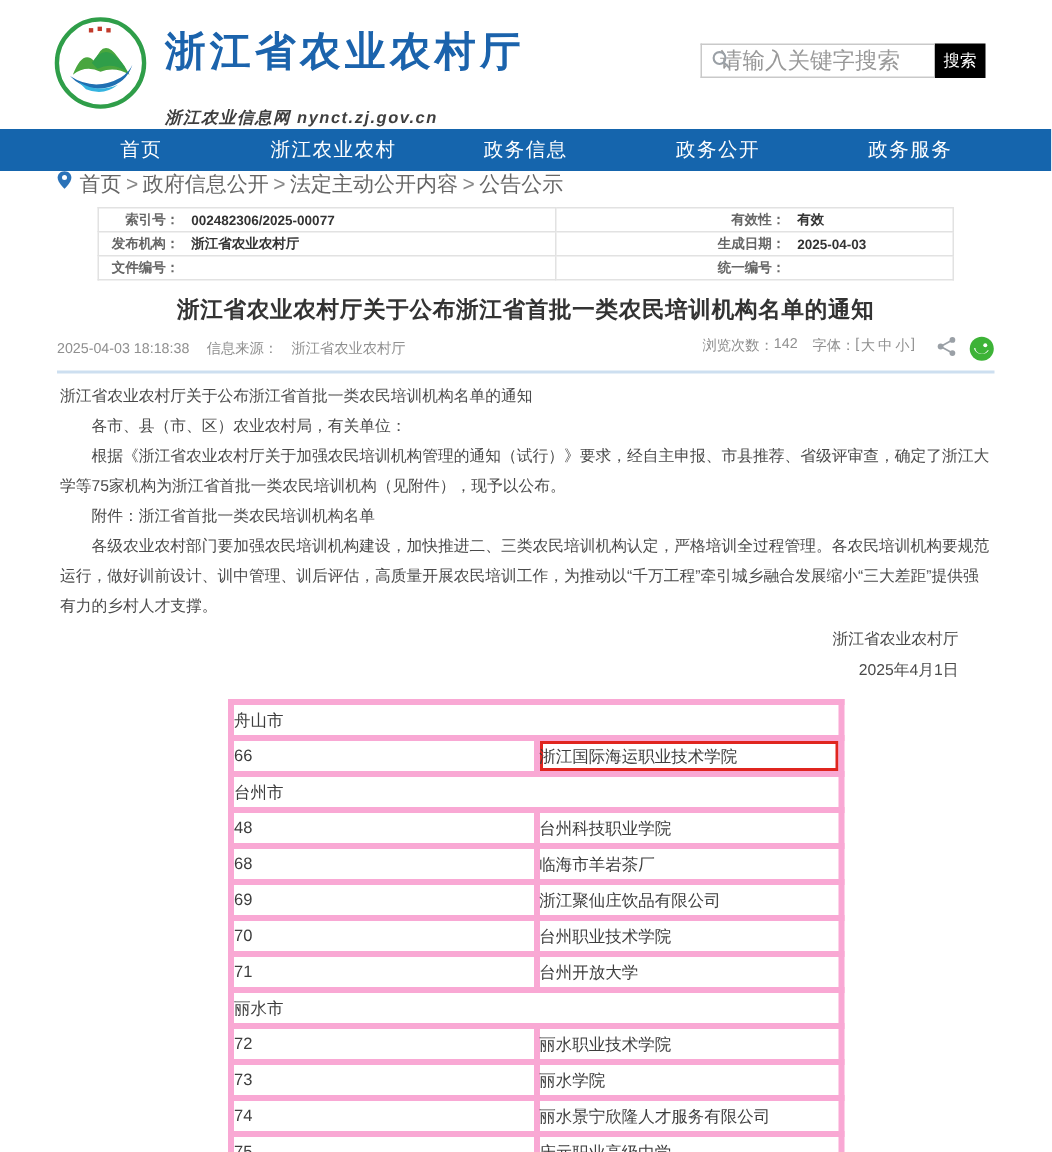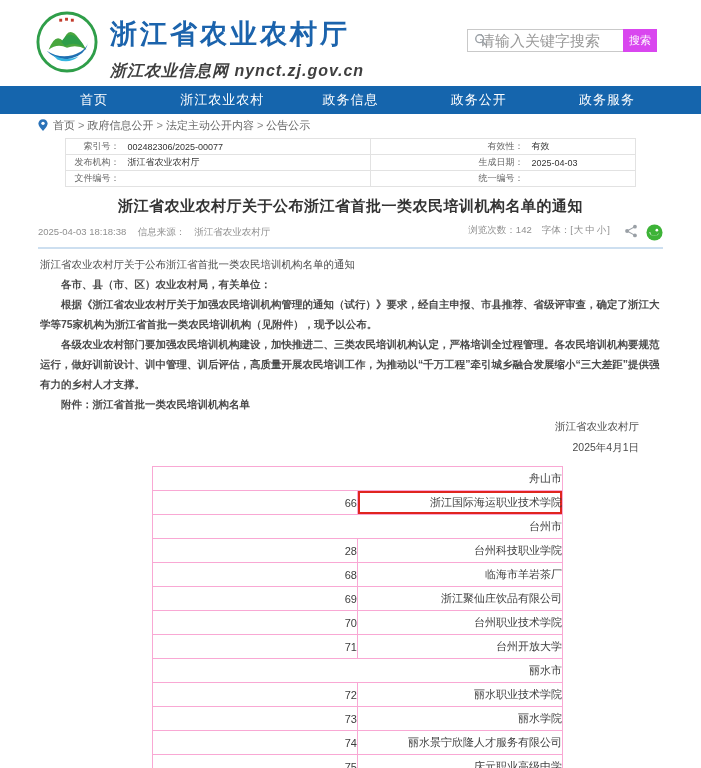--- a/index.html
+++ b/index.html
@@ -5,64 +5,64 @@
   * { box-sizing: border-box; margin: 0; padding: 0; }
   html, body { background: #fff; }
   body { font-family: "Liberation Sans", "DejaVu Sans", sans-serif; }
   .page { position: relative; width: 701px; height: 768px; background: #fff; overflow: hidden; }
 
   
   .header { position: relative; height: 86px; background: #fff; }
   .logo { position: absolute; left: 36px; top: 11px; width: 62px; height: 62px; }
   .brand { position: absolute; left: 110px; top: 16px; }
   .site-title { font-size: 27px; font-weight: bold; color: #1b63ac; letter-spacing: 3px; }
-  .site-subtitle { margin-top: 9px; font-size: 16px; font-style: italic; font-weight: bold; color: #3f3f3f; letter-spacing: 1px; }
+  .site-subtitle { margin-top: 19px; font-size: 11px; font-style: italic; font-weight: bold; color: #3f3f3f; letter-spacing: 1px; }
   .search-wrap { position: absolute; right: 44px; top: 29px; display: flex; height: 23px; }
   .search-box { position: relative; display: flex; }
   .search-input { width: 156px; height: 23px; border: 1px solid #c9c9c9; border-right: none; padding: 0 4px 0 12px; font-size: 15px; color: #666; outline: none; font-family: inherit; }
   .search-input::placeholder { color: #999; }
   .search-icon { position: absolute; left: 7px; top: 4px; width: 14px; height: 14px; }
-  .search-btn { width: 34px; height: 23px; background: #d946ef; color: #fff; border: none; font-size: 11px; cursor: pointer; font-family: inherit; }
+  .search-btn { width: 34px; height: 23px; background: #000000; color: #fff; border: none; font-size: 11px; cursor: pointer; font-family: inherit; }
 
   
   .nav { display: flex; height: 28px; background: #1565ad; padding: 0 30px; }
   .nav-item { flex: 1; display: flex; align-items: center; justify-content: center; color: #fff; font-size: 13px; letter-spacing: 1px; cursor: pointer; }
 
   
-  .breadcrumb { display: flex; align-items: center; height: 22px; padding-left: 38px; font-size: 11px; color: #666; }
+  .breadcrumb { display: flex; align-items: flex-start; height: 22px; padding-left: 38px; font-size: 14px; color: #666; }
   .pin-icon { width: 10px; height: 12px; margin-right: 5px; }
   .crumb { cursor: pointer; }
   .crumb-sep { margin: 0 3px; color: #888; }
 
   
-  .meta-table { margin: 2px 0 0 65px; width: 570px; border-collapse: collapse; font-size: 9px; table-layout: fixed; }
+  .meta-table { margin: 2px 0 0 65px; width: 570px; border-collapse: collapse; font-size: 9px; table-layout: fixed; font-weight: bold; }
   .meta-table td { border: 1px solid #e2e2e2; height: 16px; padding: 0 4px; }
   .meta-table td.lbl { text-align: right; color: #666; border-right: none; }
   .meta-table td.val { text-align: left; color: #333; border-left: none; }
   .c1 { width: 58px; } .c2 { width: 247px; } .c3 { width: 157px; margin-top: 32px; } .c4 { width: 108px; }
 
   
   .article-title { margin-top: 10px; text-align: center; font-size: 15px; font-weight: bold; color: #333; letter-spacing: 0.5px; }
   .info-row { display: flex; justify-content: space-between; align-items: center; margin: 8px 38px 0; font-size: 9.5px; color: #8f8f8f; }
   .info-left span { margin-right: 9px; }
   .info-right { display: flex; align-items: flex-start; }
   .info-right .piece { margin-left: 10px; }
   .font-opt { cursor: pointer; margin: 0 1px; }
   .share-icon { width: 14px; height: 14px; margin-left: 14px; cursor: pointer; }
   .wechat-icon { width: 17px; height: 17px; margin-left: 8px; cursor: pointer; }
   .divider { height: 2px; background: #cddff0; margin: 6px 38px 0; }
 
   .body-text { margin: 5px 40px 0; font-size: 10.5px; color: #4a4a4a; line-height: 20px; }
   .para { margin: 0; }
-  .para.indent { text-indent: 2em; font-weight: bold; }
+  .para.indent { text-indent: 2em; }
   .signature { margin: 2px 62px 0 0; text-align: right; font-size: 10.5px; color: #4a4a4a; line-height: 21px; }
 
   
   .att-table { margin: 8px 0 0 152px; width: 411px; border-collapse: collapse; font-size: 11px; color: #3d3d3d; table-layout: fixed; }
-  .att-table td { border: 1px solid #f9a8d4; height: 24px; text-align: right; padding: 0; }
+  .att-table td { border: 4px solid #f9a8d4; height: 24px; text-align: left; padding: 0; }
   .att-table td.no-cell { width: 122px; }
   .att-table td.hl { box-shadow: inset 0 0 0 2px #e0251f; }
 </style>
 </head>
 <body>
 
 <div class="page">
 
   <div class="header">
     <svg class="logo" viewBox="0 0 64 64">
@@ -156,42 +156,42 @@
         <circle cx="11.5" cy="6.5" r="1.4" fill="#ffffff"></circle>
       </svg>
     </div>
   </div>
   <div class="divider"></div>
 
   <div class="body-text" id="body-paras">
       <p class="para">浙江省农业农村厅关于公布浙江省首批一类农民培训机构名单的通知</p>
       <p class="para indent">各市、县（市、区）农业农村局，有关单位：</p>
       <p class="para indent">根据《浙江省农业农村厅关于加强农民培训机构管理的通知（试行）》要求，经自主申报、市县推荐、省级评审查，确定了浙江大学等75家机构为浙江省首批一类农民培训机构（见附件），现予以公布。</p>
+      <p class="para indent">附件：浙江省首批一类农民培训机构名单</p>
       <p class="para indent">各级农业农村部门要加强农民培训机构建设，加快推进二、三类农民培训机构认定，严格培训全过程管理。各农民培训机构要规范运行，做好训前设计、训中管理、训后评估，高质量开展农民培训工作，为推动以“千万工程”牵引城乡融合发展缩小“三大差距”提供强有力的乡村人才支撑。</p>
-      <p class="para indent">附件：浙江省首批一类农民培训机构名单</p>
     </div>
   <div class="signature">
     <div>浙江省农业农村厅</div>
     <div>2025年4月1日</div>
   </div>
 
   <table class="att-table">
     <tbody id="att-body">
         <tr>
           <td class="city-cell" colspan="2">舟山市</td>
         </tr>
         <tr>
           <td class="no-cell">66</td>
           <td class="hl">浙江国际海运职业技术学院</td>
         </tr>
         <tr>
           <td class="city-cell" colspan="2">台州市</td>
         </tr>
         <tr>
-          <td class="no-cell">28</td>
+          <td class="no-cell">48</td>
           <td>台州科技职业学院</td>
         </tr>
         <tr>
           <td class="no-cell">68</td>
           <td>临海市羊岩茶厂</td>
         </tr>
         <tr>
           <td class="no-cell">69</td>
           <td>浙江聚仙庄饮品有限公司</td>
         </tr>

